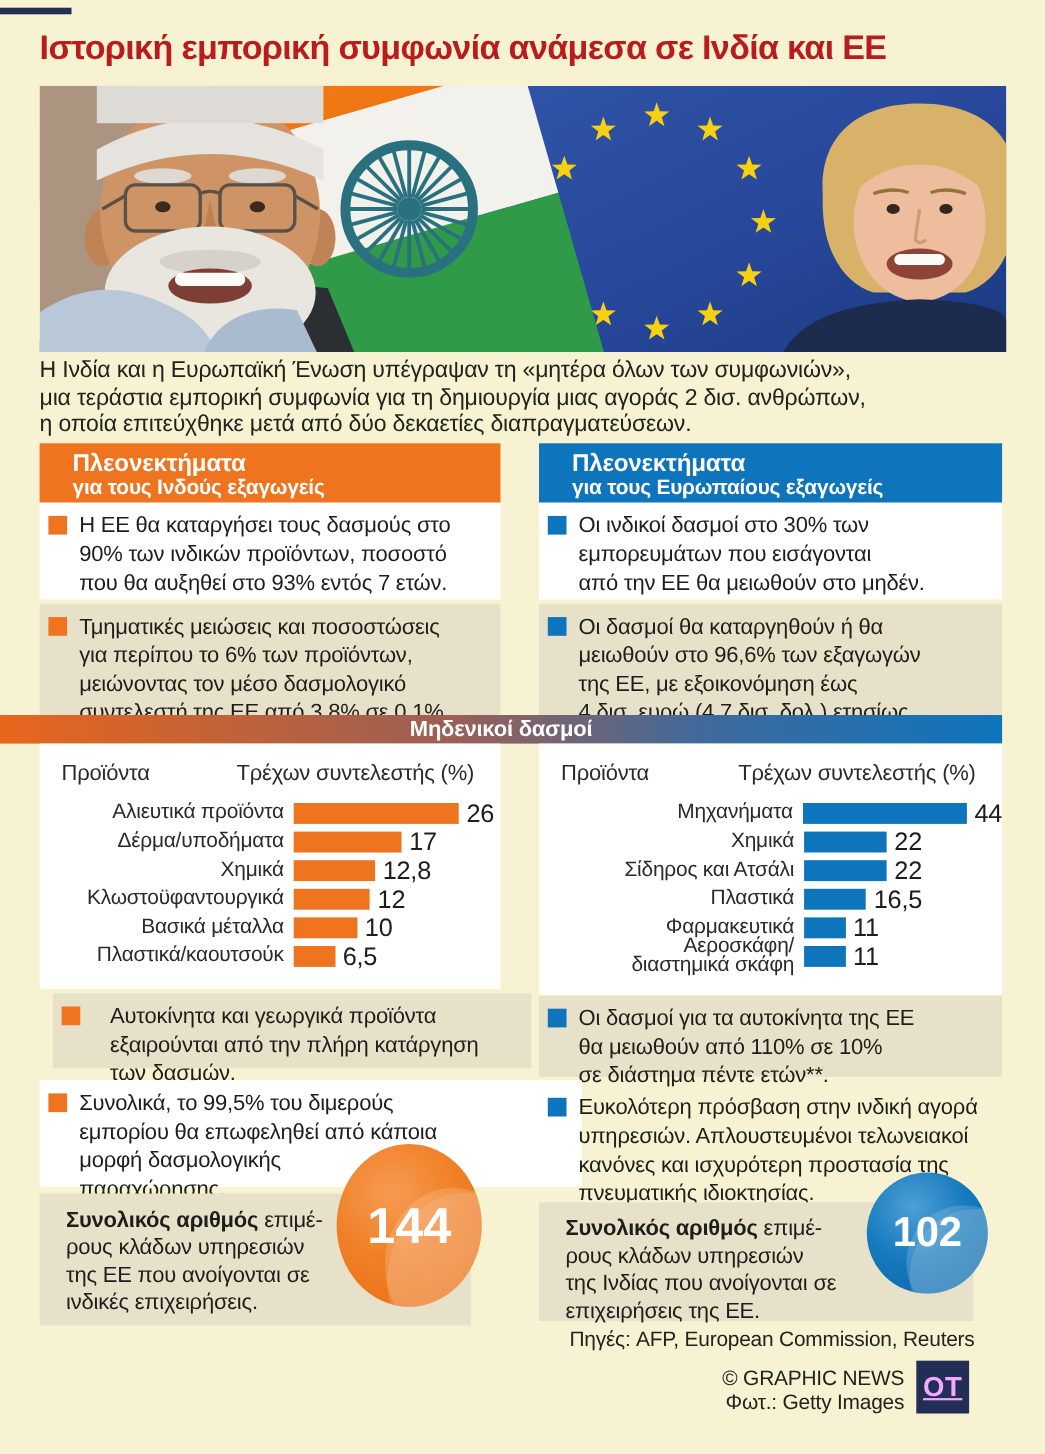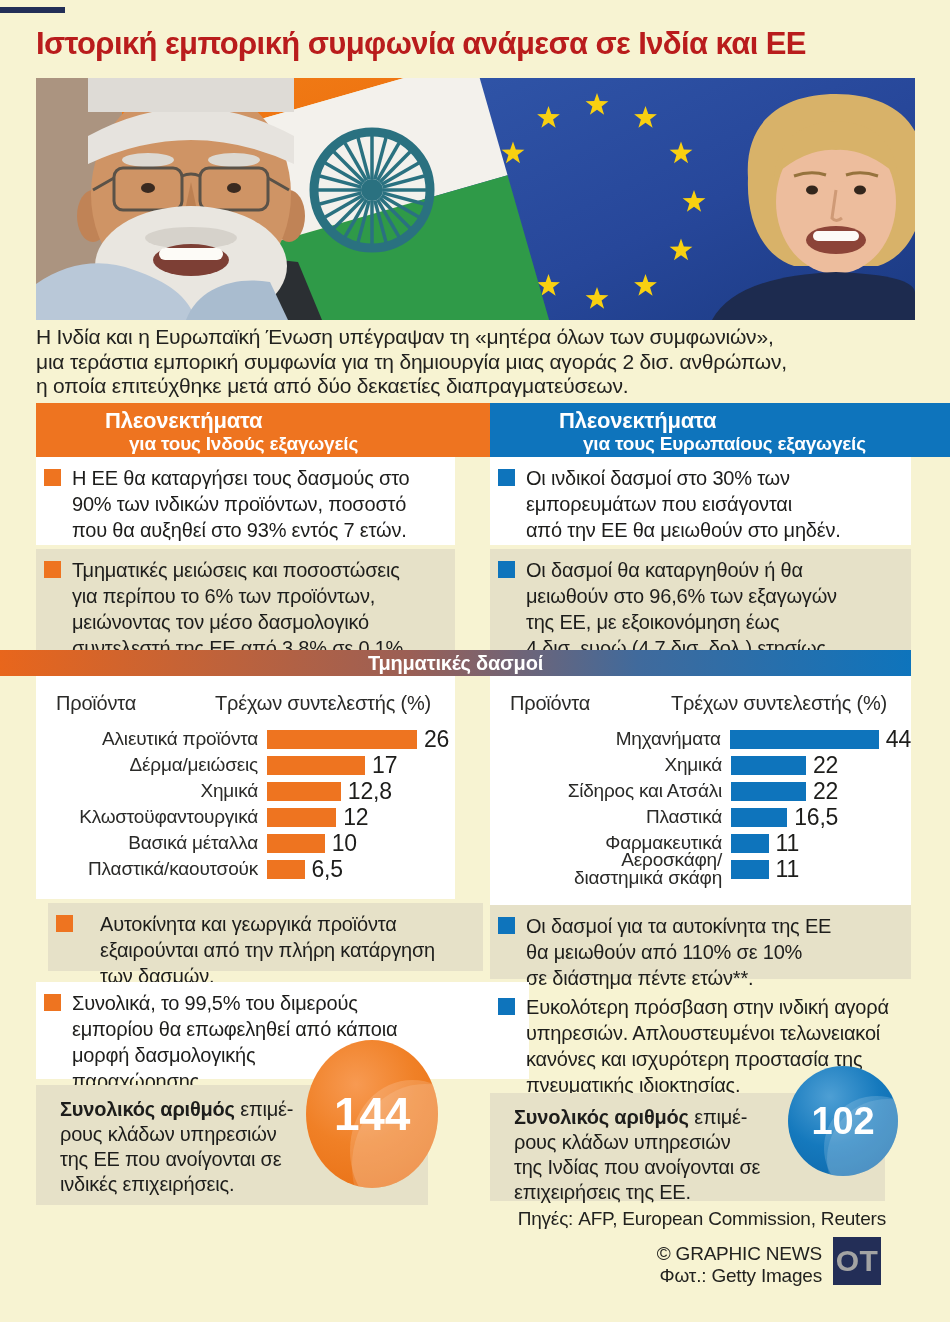--- a/index.html
+++ b/index.html
@@ -20,23 +20,23 @@
   .kicker{left:0;top:7px;width:65px;height:6px;background:var(--navy);}
   .title{left:36px;top:26px;width:892px;font-size:31px;font-weight:bold;color:#b91c1c;letter-spacing:-0.6px;}
 
   
   .photo{left:36px;top:78px;width:879px;height:242px;overflow:hidden;}
 
   
   .intro{left:36px;top:325px;width:880px;font-size:21px;line-height:24.5px;color:#22221f;}
 
   
-  .hdr{height:54px;padding-left:39px;}
+  .hdr{height:54px;}
   .hdr .h1{font-size:22px;font-weight:bold;color:#fff;padding:6px 0 0 30px;line-height:24px;}
-  .hdr .h2{font-size:19px;font-weight:bold;color:#fff;padding:0 0 0 30px;line-height:22px;margin-left:24px;}
+  .hdr .h2{font-size:19px;font-weight:bold;color:#fff;padding:0 0 0 30px;line-height:22px;}
   .hdr-india{left:36px;top:403px;width:419px;background:var(--orange);}
   .hdr-eu{left:490px;top:403px;width:421px;background:var(--blue);}
 
   
   .bullet-panel{font-size:20px;line-height:26px;}
   .sq{position:absolute;left:8px;top:12px;width:17px;height:17px;}
   .sq.o{background:var(--orange);} .sq.b{background:var(--blue);}
   .btxt{margin:8px 6px 0 36px;}
 
   
@@ -72,22 +72,22 @@
          background:rgba(255,255,255,0.16);}
   .badge .gloss2{position:absolute;right:-45%;bottom:-40%;width:110%;height:110%;border-radius:50%;
          background:rgba(255,255,255,0.12);}
   .badge .num{position:relative;z-index:2;}
 
   
   .footnote{left:36px;top:1207px;width:470px;font-size:18px;line-height:20.5px;color:#22221f;}
   .sources{left:430px;top:1208px;width:456px;text-align:right;font-size:19px;color:#22221f;}
   .credits{left:480px;top:1243px;width:342px;text-align:right;font-size:19px;line-height:22px;color:#22221f;}
   .otlogo{left:833px;top:1237px;width:48px;height:48px;background:var(--navy);
-          display:flex;align-items:center;justify-content:center;color:#a3a3a3;
-          font-weight:bold;font-size:30px;letter-spacing:0.5px;}
+          display:flex;align-items:center;justify-content:center;color:#f0abfc;
+          font-weight:bold;font-size:25px;letter-spacing:0.5px;text-decoration:underline;}
 </style>
 </head>
 <body>
 
 <div id="page">
 
   <div class="abs kicker"></div>
   <div class="abs title">Ιστορική εμπορική συμφωνία ανάμεσα σε Ινδία και ΕΕ</div>
 
   <div class="abs photo">
@@ -235,36 +235,36 @@
   </div>
   <div class="panel beige bullet-panel" style="left:490px;top:549px;width:421px;height:101px;">
     <span class="sq b"></span>
     <div class="btxt ml">Οι δασμοί θα καταργηθούν ή θα
 μειωθούν στο 96,6% των εξαγωγών
 της ΕΕ, με εξοικονόμηση έως
 4 δισ. ευρώ (4,7 δισ. δολ.) ετησίως.</div>
   </div>
 
   <div class="abs banner">
-    <span>Τμηματικές δασμοί</span>
+    <span>Μηδενικοί δασμοί</span>
   </div>
 
   <div class="panel white chart" style="left:36px;top:676px;width:419px;height:223px;" data-chart="0">
     <div class="chead">
       <span>Προϊόντα</span>
       <span>Τρέχων συντελεστής (%)</span>
     </div>
     <div class="rows">
         <div class="crow">
           <span class="clab">Αλιευτικά προϊόντα</span>
           <span class="cbar" style="width: 150px; background: rgb(238, 116, 32);"></span>
           <span class="cval">26</span>
         </div>
         <div class="crow">
-          <span class="clab">Δέρμα/μειώσεις</span>
+          <span class="clab">Δέρμα/υποδήματα</span>
           <span class="cbar" style="width: 98.0769px; background: rgb(238, 116, 32);"></span>
           <span class="cval">17</span>
         </div>
         <div class="crow">
           <span class="clab">Χημικά</span>
           <span class="cbar" style="width: 73.8462px; background: rgb(238, 116, 32);"></span>
           <span class="cval">12,8</span>
         </div>
         <div class="crow">
           <span class="clab">Κλωστοϋφαντουργικά</span>

